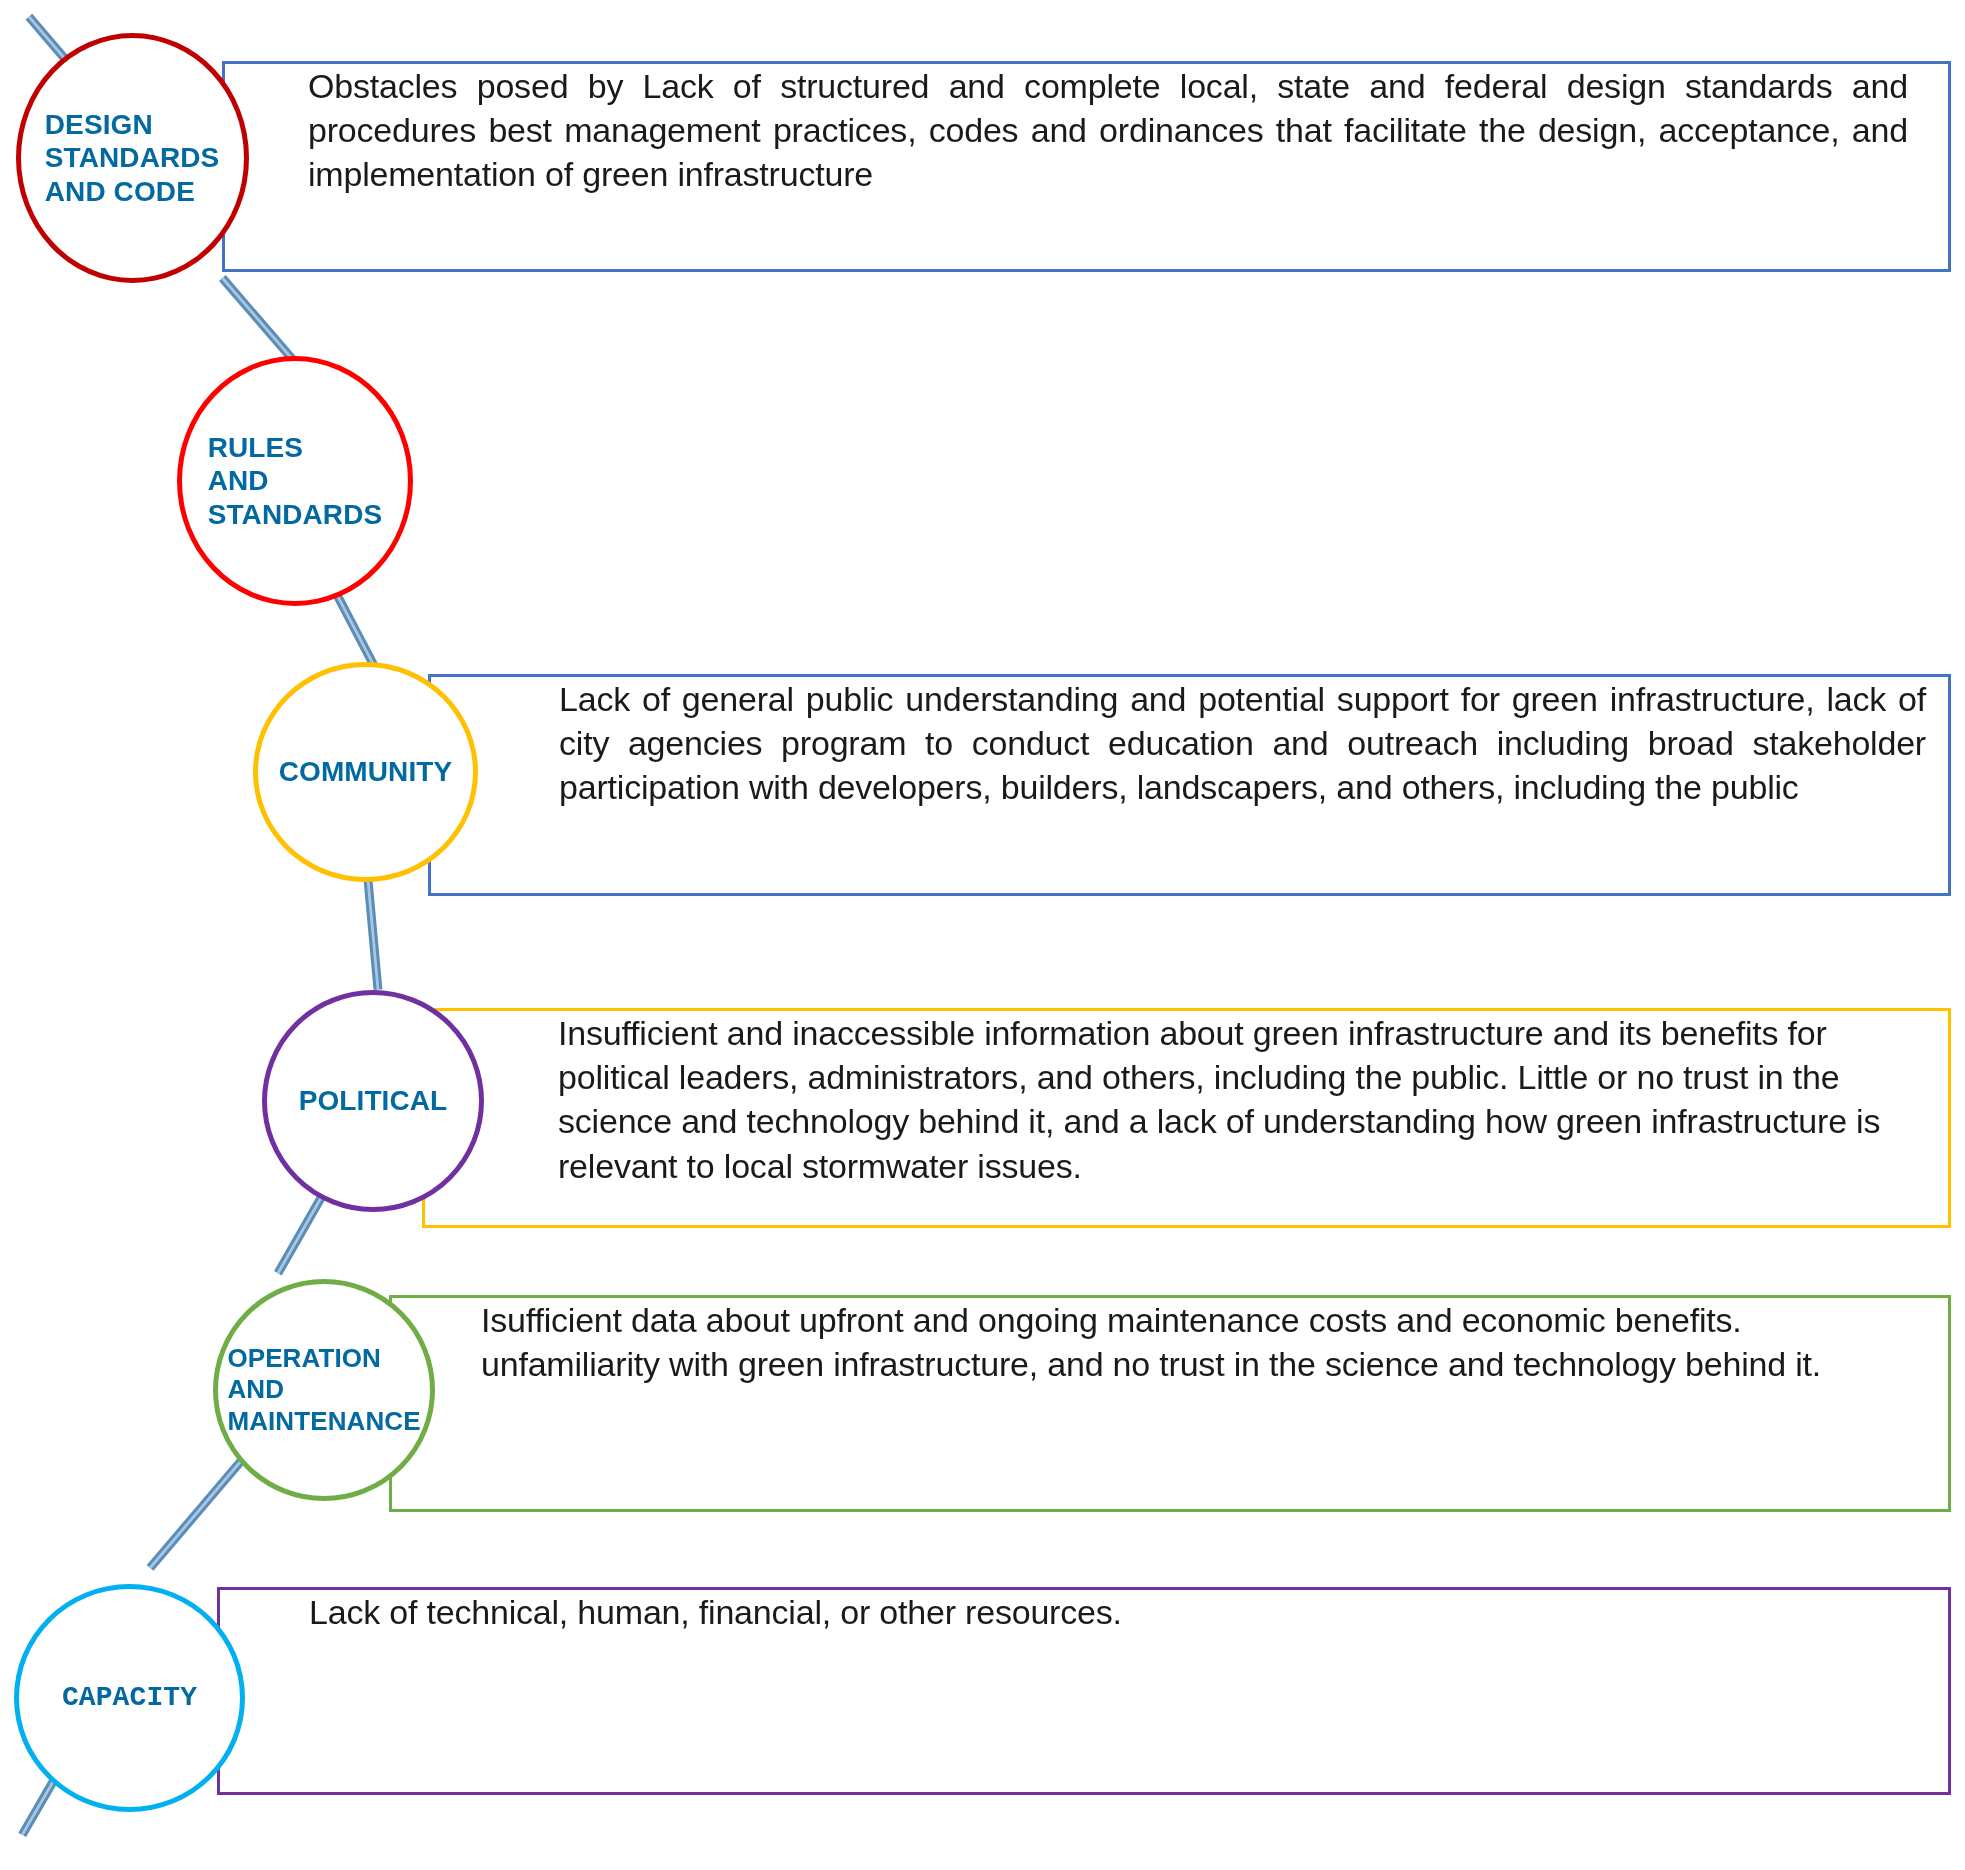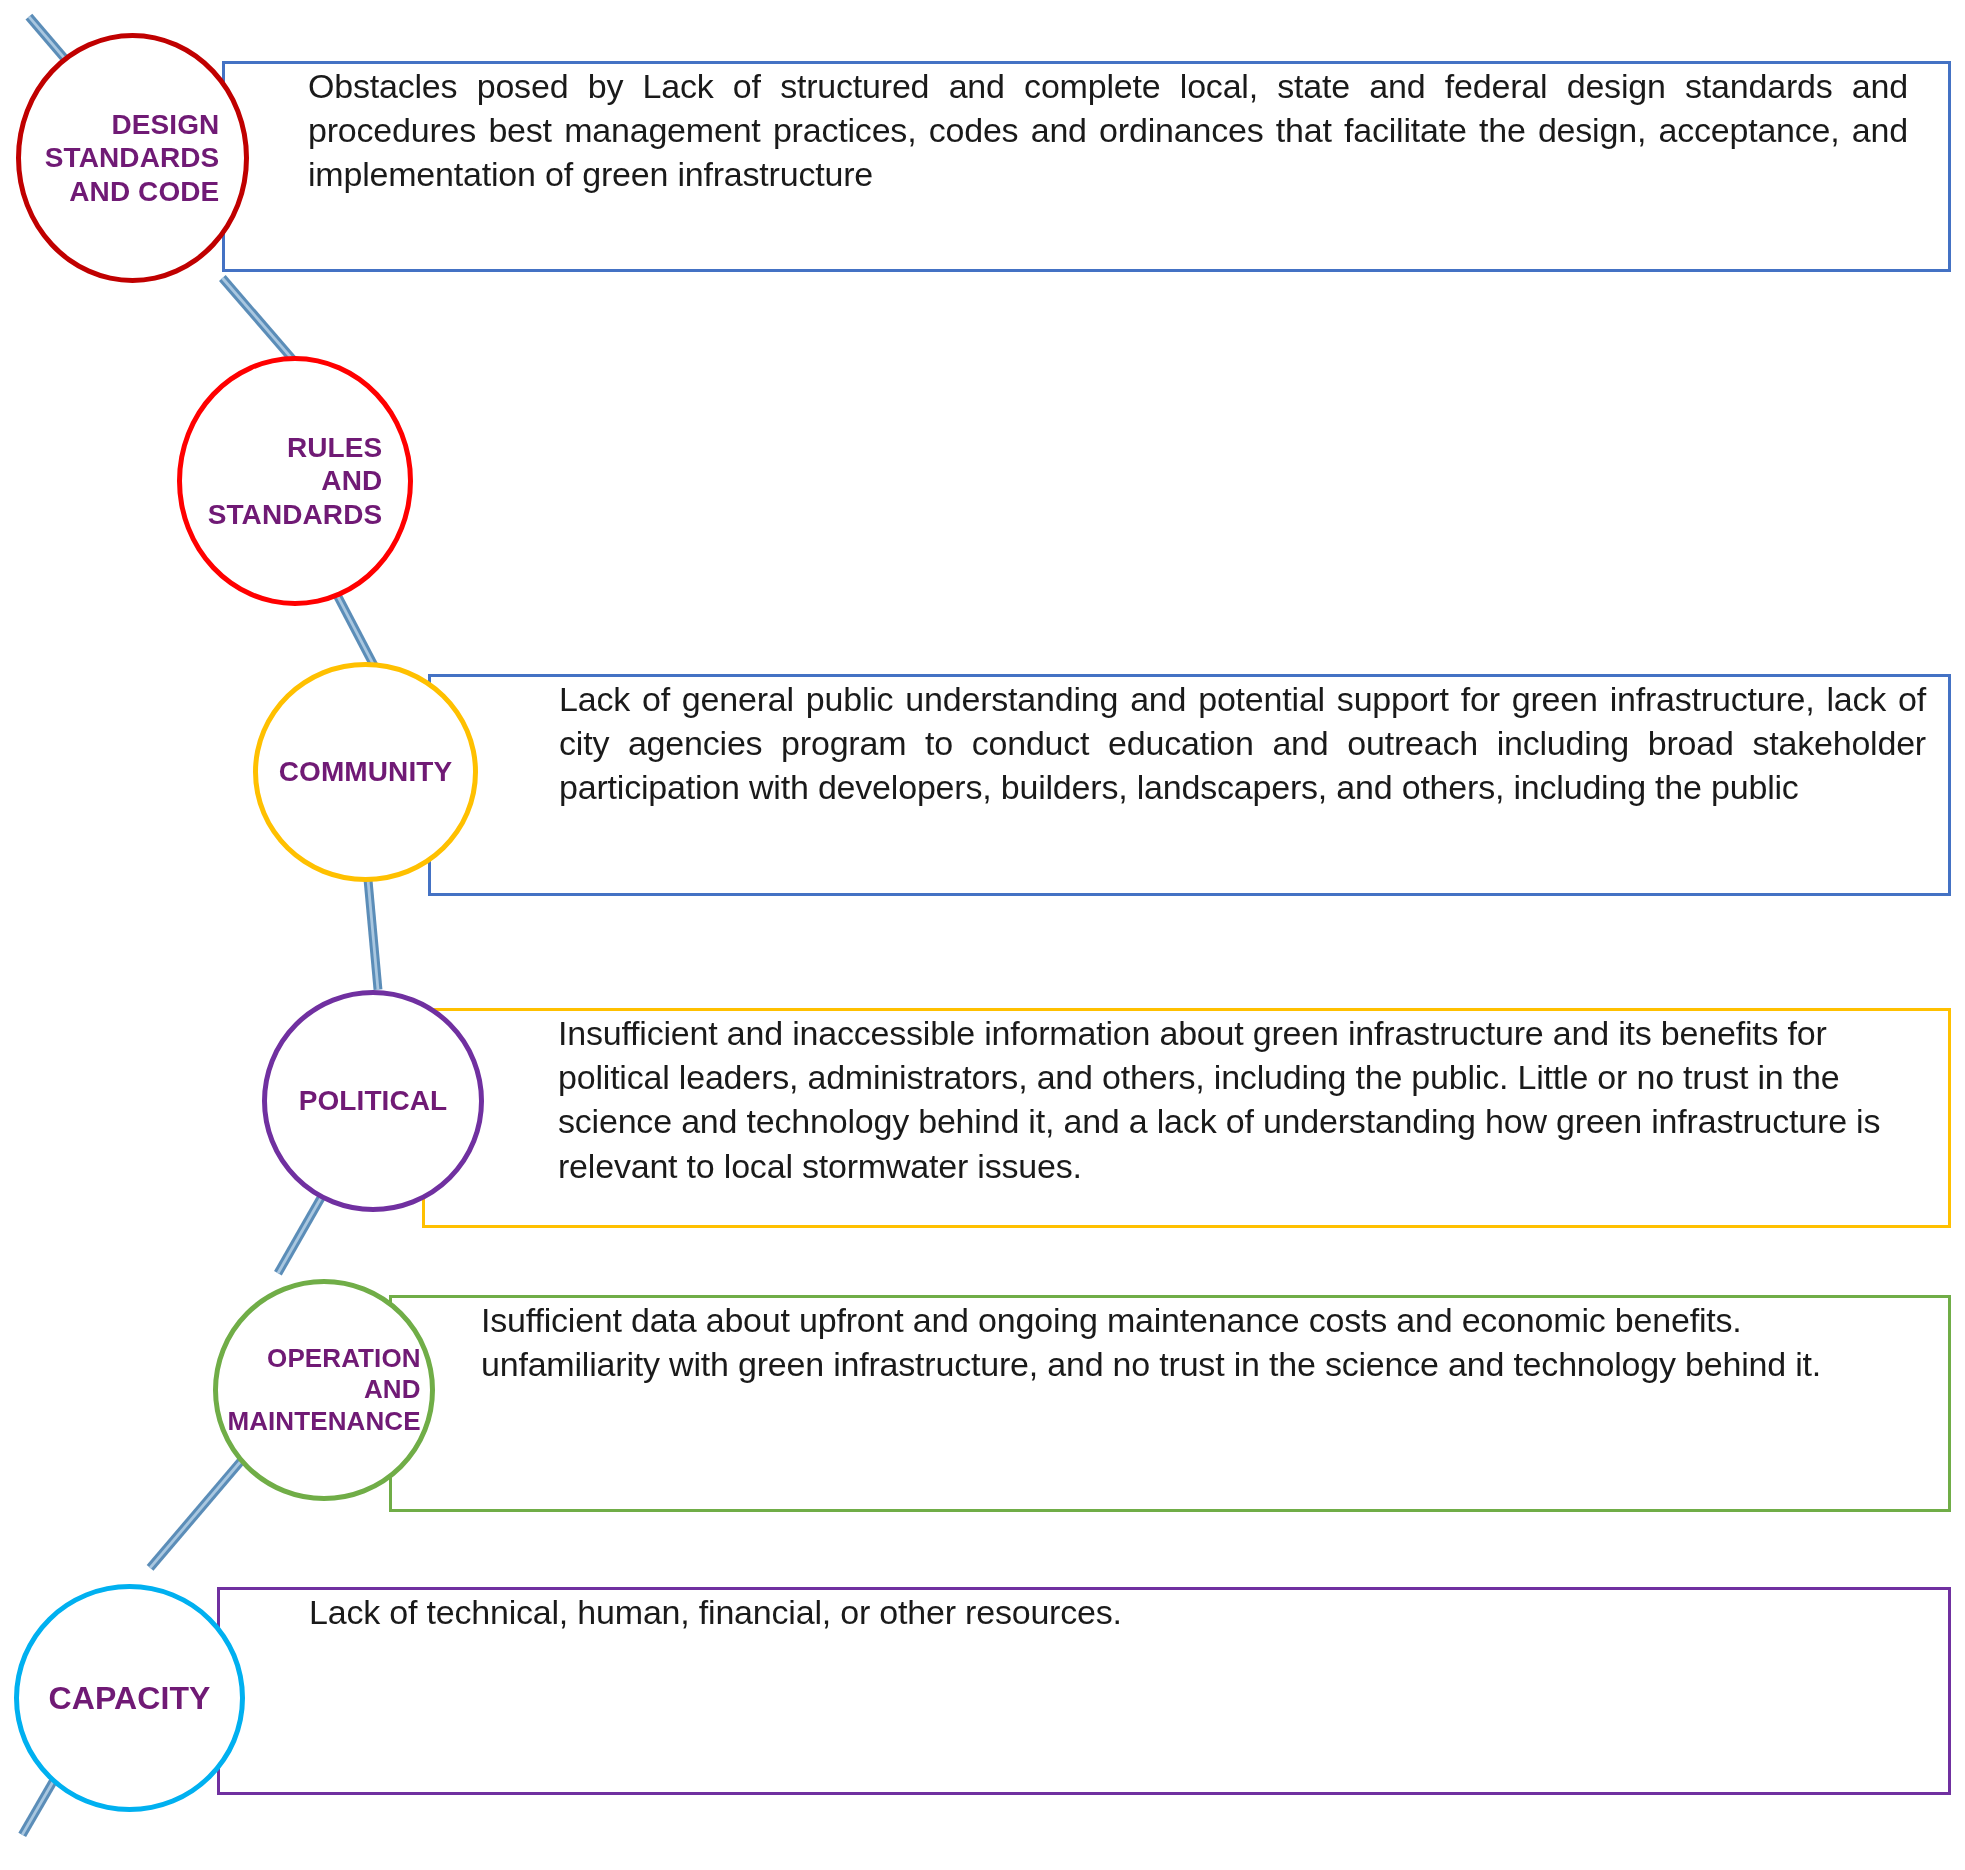--- a/index.html
+++ b/index.html
@@ -59,24 +59,24 @@
     border-style: solid;
     border-width: 5px;
     border-radius: 50%;
     background: #ffffff;
     z-index: 3;
     display: flex;
     align-items: center;
     justify-content: center;
   }
   .node-label {
-    color: #701a75;
+    color: #0369a1;
     font-family: "Liberation Sans", sans-serif;
     font-weight: bold;
-    text-align: right;
+    text-align: left;
     line-height: 1.20;
     letter-spacing: 0.1px;
     padding: 0 5.6px;
     white-space: pre-line;
   }
 </style>
 </head>
 <body>
 
 <div id="stage">
@@ -144,17 +144,17 @@
   <div class="node-circle" style="left:213px; top:1279px; width:222px; height:222px; border-color:#70ad47;">
     <span class="node-label" style="font-size:26px;">OPERATION
 AND
 MAINTENANCE</span>
   </div>
 
   <div class="desc-box" style="left:217px; top:1587px; width:1734px; height:208px; border-color:#7030a0;">
     <span class="desc-text nojustify" style="padding:0 22px 0 89px;">Lack of technical, human, financial, or other resources.</span>
   </div>
   <div class="node-circle" style="left:14px; top:1584px; width:231px; height:228px; border-color:#00b0f0;">
-    <span class="node-label" style="font-size:32px;">CAPACITY</span>
+    <span class="node-label" style="font-size:28px;font-family:Liberation Mono, monospace;">CAPACITY</span>
   </div>
 
 </div>
 
 
 </body></html>

